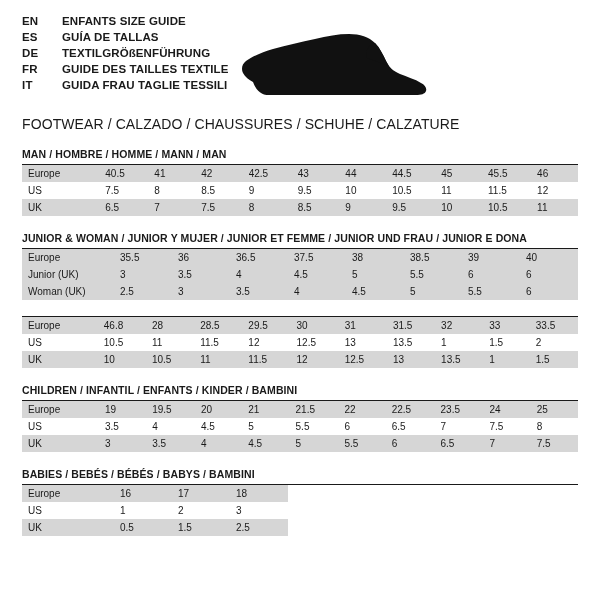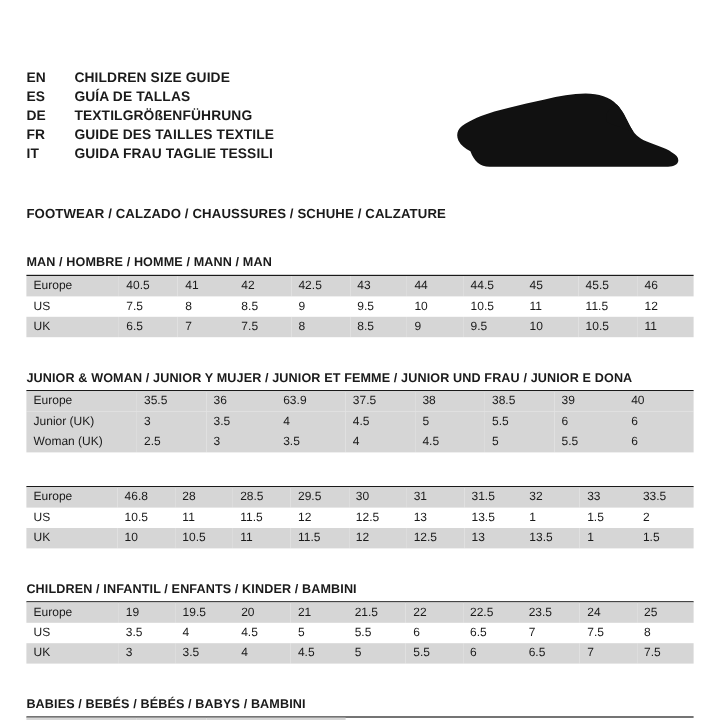--- a/index.html
+++ b/index.html
@@ -20,22 +20,21 @@
     height: 600px;
     box-sizing: border-box;
     padding: 16px 22px 0 22px;
     position: relative;
   }
 
   
   .header {
     display: flex;
     align-items: flex-start;
-    justify-content: space-between;
-    margin-top: 44px;
+    justify-content: flex-start;
   }
   .lang-table {
     border-collapse: collapse;
     font-size: 11.5px;
     line-height: 1.0;
   }
   .lang-table td {
     padding: 0 0 4.5px 0;
     vertical-align: top;
     white-space: nowrap;
@@ -54,29 +53,29 @@
     width: 200px;
     height: 85px;
     margin-right: 10px;
     margin-top: 14px;
     display: flex;
     align-items: flex-start;
     justify-content: flex-end;
   }
 
   .section-title {
-    font-size: 11px;
-    font-weight: bold;
-    margin-top: 14px;
+    font-size: 14px;
+    font-weight: normal;
+    margin-top: 1px;
     letter-spacing: 0.1px;
   }
 
   
   .block {
-    margin-top: 28px;
+    margin-top: 16px;
   }
   .block-title {
     font-size: 10.5px;
     font-weight: bold;
     padding-bottom: 4px;
     letter-spacing: 0.1px;
   }
   .rule {
     height: 1px;
     background: #1a1a1a;
@@ -112,21 +111,21 @@
 </head>
 <body>
 
 <div class="page">
 
   <div class="header">
     <table class="lang-table">
       <tbody>
         <tr>
           <td class="lang-code">EN</td>
-          <td class="lang-name">CHILDREN SIZE GUIDE</td>
+          <td class="lang-name">ENFANTS SIZE GUIDE</td>
         </tr>
         <tr>
           <td class="lang-code">ES</td>
           <td class="lang-name">GUÍA DE TALLAS</td>
         </tr>
         <tr>
           <td class="lang-code">DE</td>
           <td class="lang-name">TEXTILGRÖßENFÜHRUNG</td>
         </tr>
         <tr>
@@ -204,21 +203,21 @@
 
   <div class="block">
     <div class="block-title">JUNIOR &amp; WOMAN / JUNIOR Y MUJER / JUNIOR ET FEMME / JUNIOR UND FRAU / JUNIOR E DONA</div>
     <div class="rule"></div>
     <table class="sizes">
       <tbody>
         <tr class="shaded">
           <td class="label">Europe</td>
           <td class="val">35.5</td>
           <td class="val">36</td>
-          <td class="val">63.9</td>
+          <td class="val">36.5</td>
           <td class="val">37.5</td>
           <td class="val">38</td>
           <td class="val">38.5</td>
           <td class="val">39</td>
           <td class="val">40</td>
         </tr>
         <tr class="shaded">
           <td class="label">Junior (UK)</td>
           <td class="val">3</td>
           <td class="val">3.5</td>

